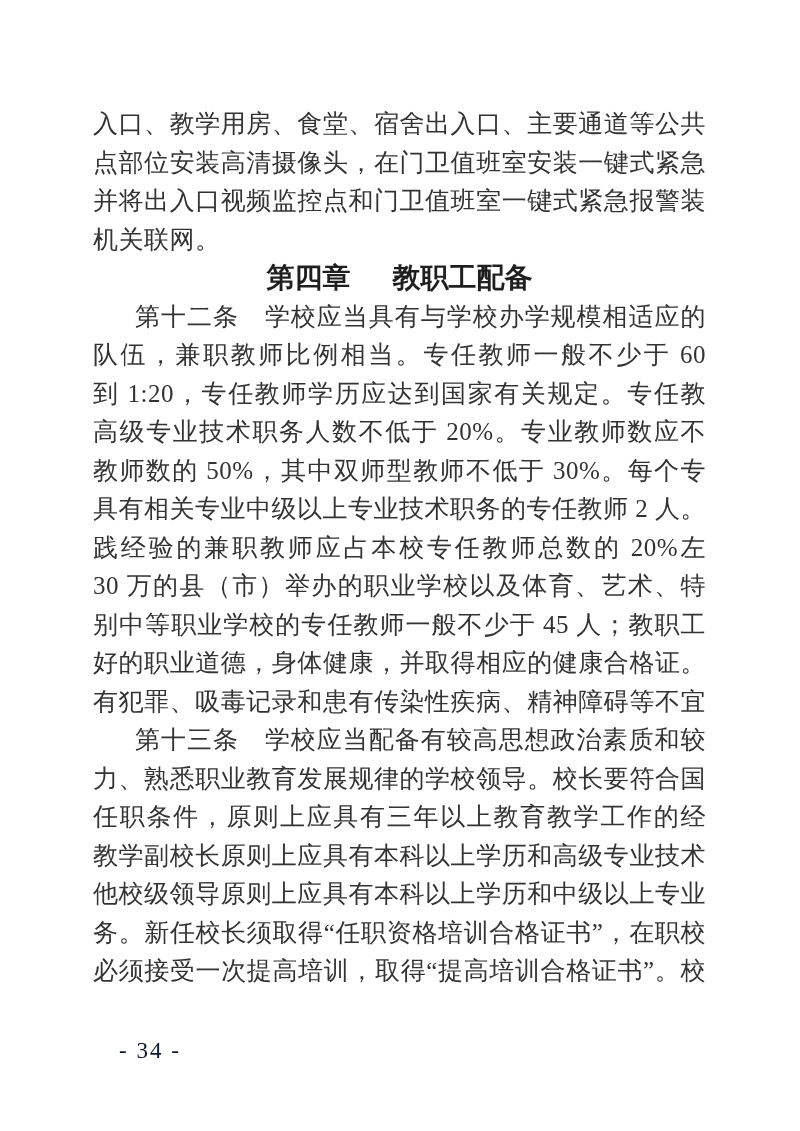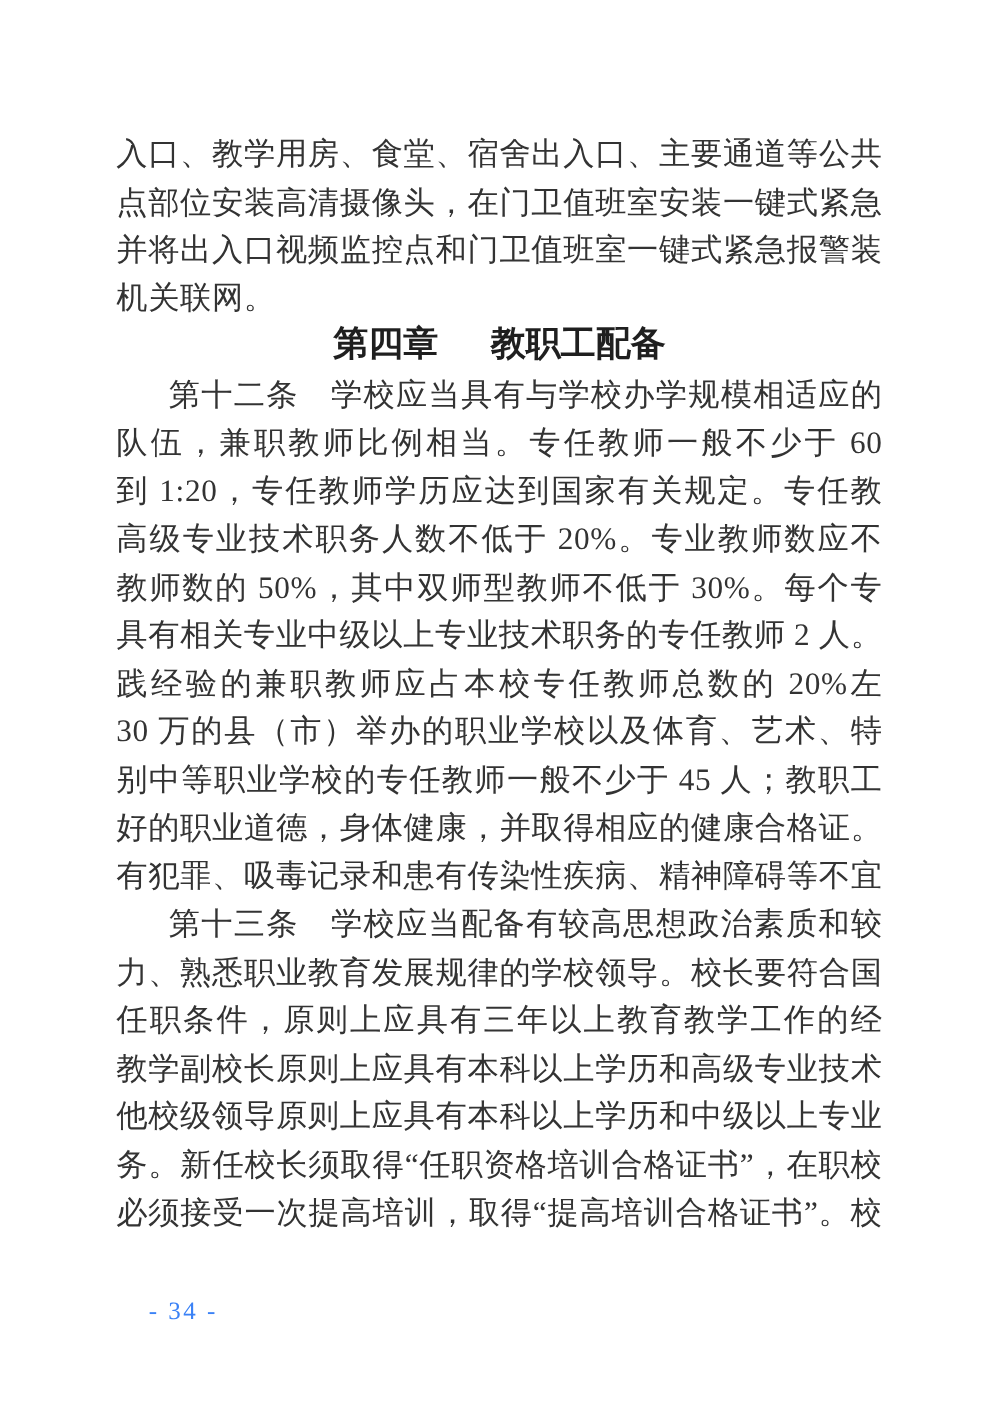--- a/index.html
+++ b/index.html
@@ -33,45 +33,44 @@
     height: 38.5px;
     overflow: hidden;
     letter-spacing: 0.5px;
   }
   .just {
     text-align: justify;
     text-align-last: justify;
   }
   .plain {
     text-align: left;
-    font-family: Liberation Mono, monospace;
   }
   .indent {
     padding-left: 42px;
   }
   .heading-row {
     height: 38.5px;
     line-height: 38.5px;
     text-align: center;
-    font-family: Liberation Mono, monospace;
+    font-family: Liberation Sans, sans-serif;
     font-weight: bold;
     font-size: 28px;
     color: #1f1f1f;
     overflow: hidden;
   }
   .heading-row .chapter-title-span {
     margin-left: 42px;
   }
   .page-number {
     position: absolute;
     left: 119px;
     top: 1038px;
-    font-size: 20px;
+    font-size: 23px;
     letter-spacing: 2px;
-    color: #3b82f6;
+    color: #0f172a;
   }
 </style>
 </head>
 <body>
 
 <div class="sheet">
 
   <div class="text-column">
 
     <div class="line just">入口、教学用房、食堂、宿舍出入口、主要通道等公共区域、重</div>

